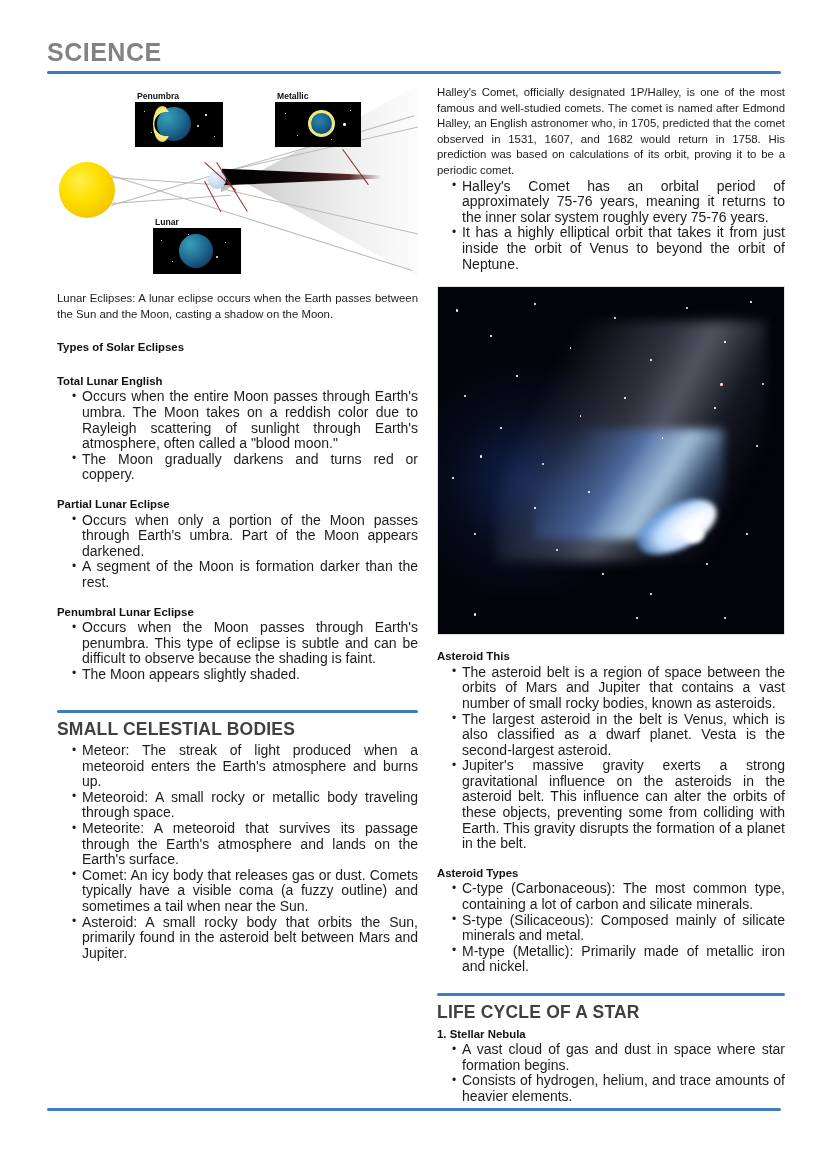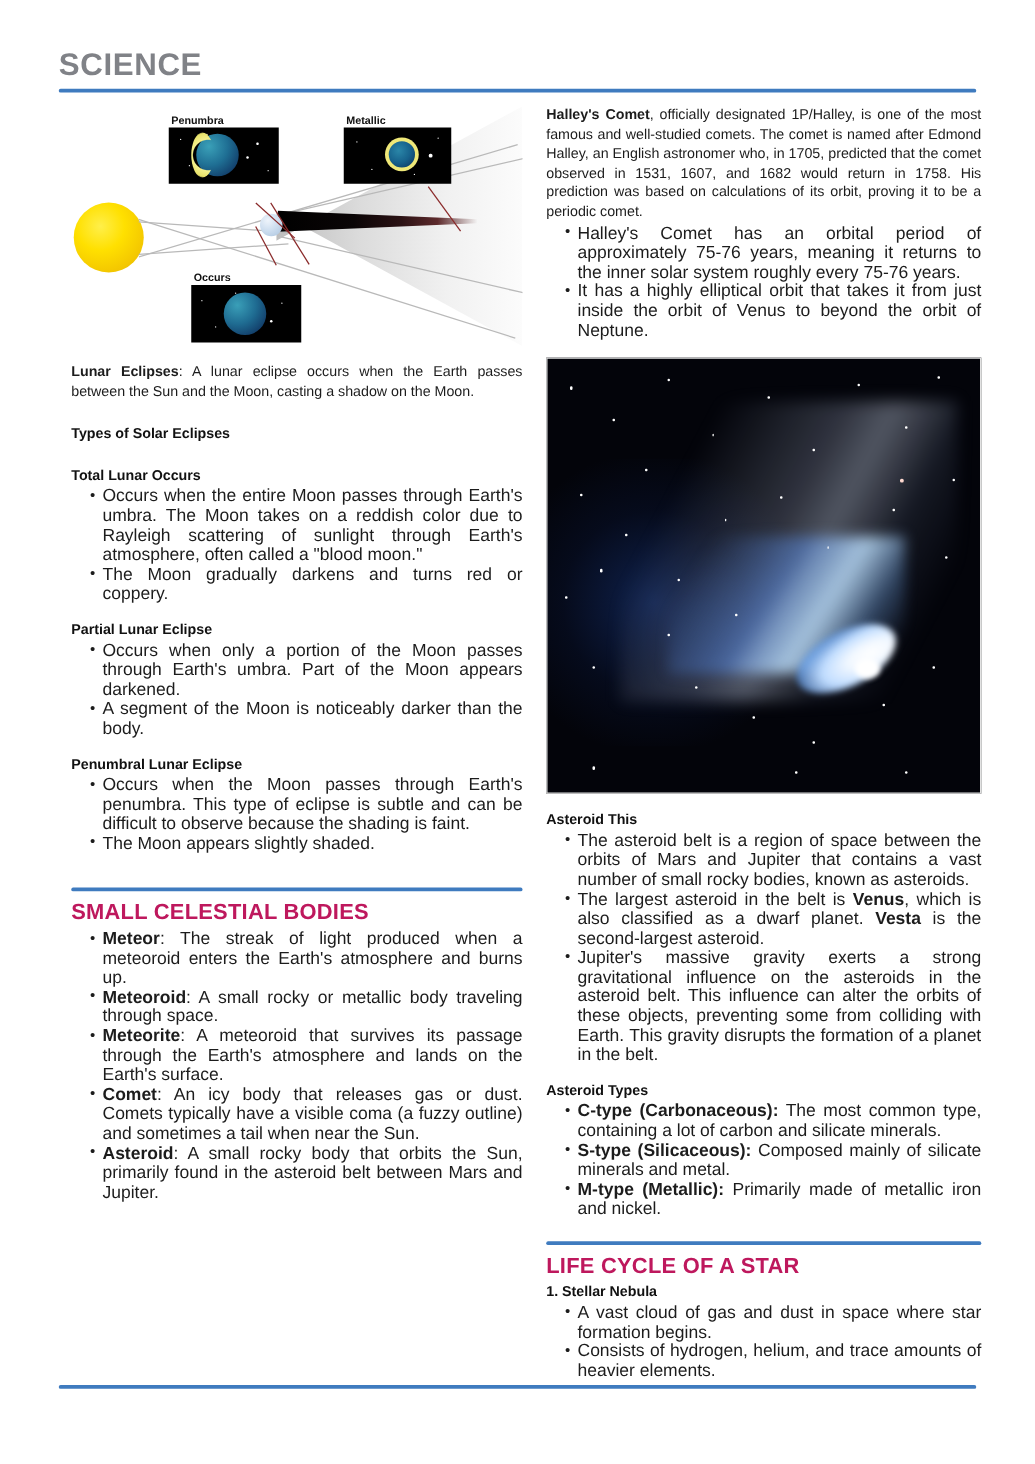--- a/index.html
+++ b/index.html
@@ -77,21 +77,21 @@
   .sub-head {
     font-size: 11.4px;
     font-weight: bold;
     color: #111111;
     margin: 0;
     line-height: 15.6px;
   }
   .section-head {
     font-size: 17.5px;
     font-weight: bold;
-    color: #be185d;
+    color: #404040;
     letter-spacing: 0.2px;
     margin: 0;
     line-height: 22px;
   }
   .rule-col {
     width: 100%;
     height: 2.6px;
     background: #3f7bbf;
     border-radius: 2px;
   }
@@ -110,21 +110,21 @@
     color: #1c1c1c;
   }
   ul.bullets > li::before {
     content: "\2022";
     position: absolute;
     left: 0;
     top: -0.5px;
     font-size: 12px;
     color: #1c1c1c;
   }
-  b, strong { font-weight: bold; }
+  b, strong { font-weight: normal; }
   .gap-m { height: 14px; }
   .gap-l { height: 18px; }
   .gap-xs { height: 5px; }
 
   
   .eclipse-diagram {
     position: relative;
     width: 361px;
     height: 192px;
     background: #ffffff;
@@ -365,53 +365,53 @@
       <div class="ed-inset" style="left:218px; top:17px; width:86px; height:45px;">
         <div class="star" style="left:10px;top:11px;width:1.3px;height:1.3px;"></div>
         <div class="star" style="left:22px;top:33px;width:1.1px;height:1.1px;"></div>
         <div class="star" style="left:68px;top:21px;width:2.6px;height:2.6px;"></div>
         <div class="star" style="left:75px;top:8px;width:1.2px;height:1.2px;"></div>
         <div class="star" style="left:56px;top:37px;width:1.1px;height:1.1px;"></div>
         <div style="position:absolute;left:33px;top:8px;width:27px;height:27px;border-radius:50%;background:#efe878;"></div>
         <div style="position:absolute;left:36px;top:11px;width:21px;height:21px;border-radius:50%;background:radial-gradient(circle at 38% 36%, #2a86a8 0%, #17628c 50%, #0d2f59 100%);"></div>
       </div>
 
-      <div class="ed-label" style="left:98px; top:132px;">Occurs</div>
+      <div class="ed-label" style="left:98px; top:132px;">Lunar</div>
       <div class="ed-inset" style="left:96px; top:143px; width:88px; height:46px;">
         <div class="star" style="left:8px;top:12px;width:1.3px;height:1.3px;"></div>
         <div class="star" style="left:19px;top:33px;width:1.1px;height:1.1px;"></div>
         <div class="star" style="left:72px;top:14px;width:1.4px;height:1.4px;"></div>
         <div class="star" style="left:63px;top:28px;width:2.2px;height:2.2px;"></div>
         <div class="star" style="left:35px;top:6px;width:1.1px;height:1.1px;"></div>
         <div style="position:absolute;left:26px;top:6px;width:34px;height:34px;border-radius:50%;background:radial-gradient(circle at 32% 30%, #3a9fb8 0%, #1f6c92 45%, #123d69 80%, #0a2044 100%);"></div>
       </div>
     </div>
 
     <div class="gap-m"></div>
 
     <p class="body-text"><b>Lunar Eclipses</b><span>: A lunar eclipse occurs when the Earth passes between the Sun and the Moon, casting a shadow on the Moon.</span></p>
 
     <div class="gap-l"></div>
 
     <div class="sub-head">Types of Solar Eclipses</div>
 
     <div class="gap-l"></div>
 
-    <div class="sub-head">Total Lunar Occurs</div>
+    <div class="sub-head">Total Lunar English</div>
     <ul class="bullets">
       <li>Occurs when the entire Moon passes through Earth's umbra. The Moon takes on a reddish color due to Rayleigh scattering of sunlight through Earth's atmosphere, often called a "blood moon."</li>
       <li>The Moon gradually darkens and turns red or coppery.</li>
     </ul>
 
     <div class="gap-m"></div>
 
     <div class="sub-head">Partial Lunar Eclipse</div>
     <ul class="bullets">
       <li>Occurs when only a portion of the Moon passes through Earth's umbra. Part of the Moon appears darkened.</li>
-      <li>A segment of the Moon is noticeably darker than the body.</li>
+      <li>A segment of the Moon is formation darker than the rest.</li>
     </ul>
 
     <div class="gap-m"></div>
 
     <div class="sub-head">Penumbral Lunar Eclipse</div>
     <ul class="bullets">
       <li>Occurs when the Moon passes through Earth's penumbra. This type of eclipse is subtle and can be difficult to observe because the shading is faint.</li>
       <li>The Moon appears slightly shaded.</li>
     </ul>
 

